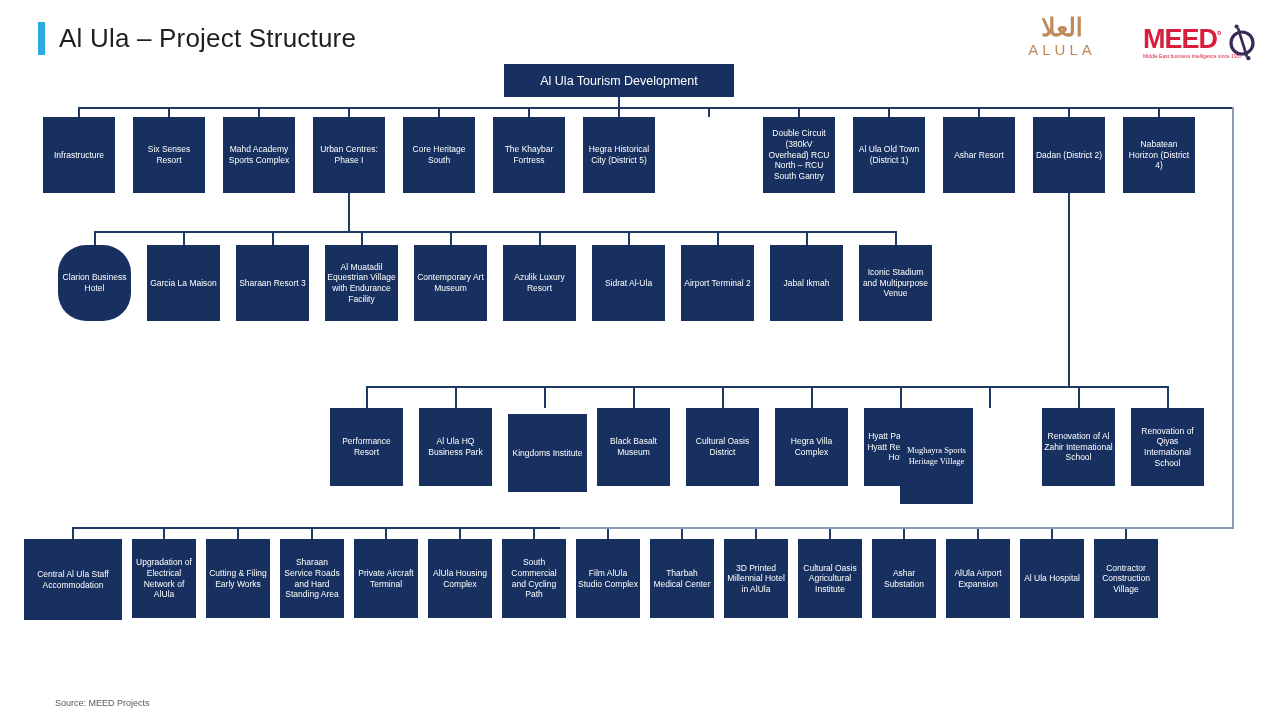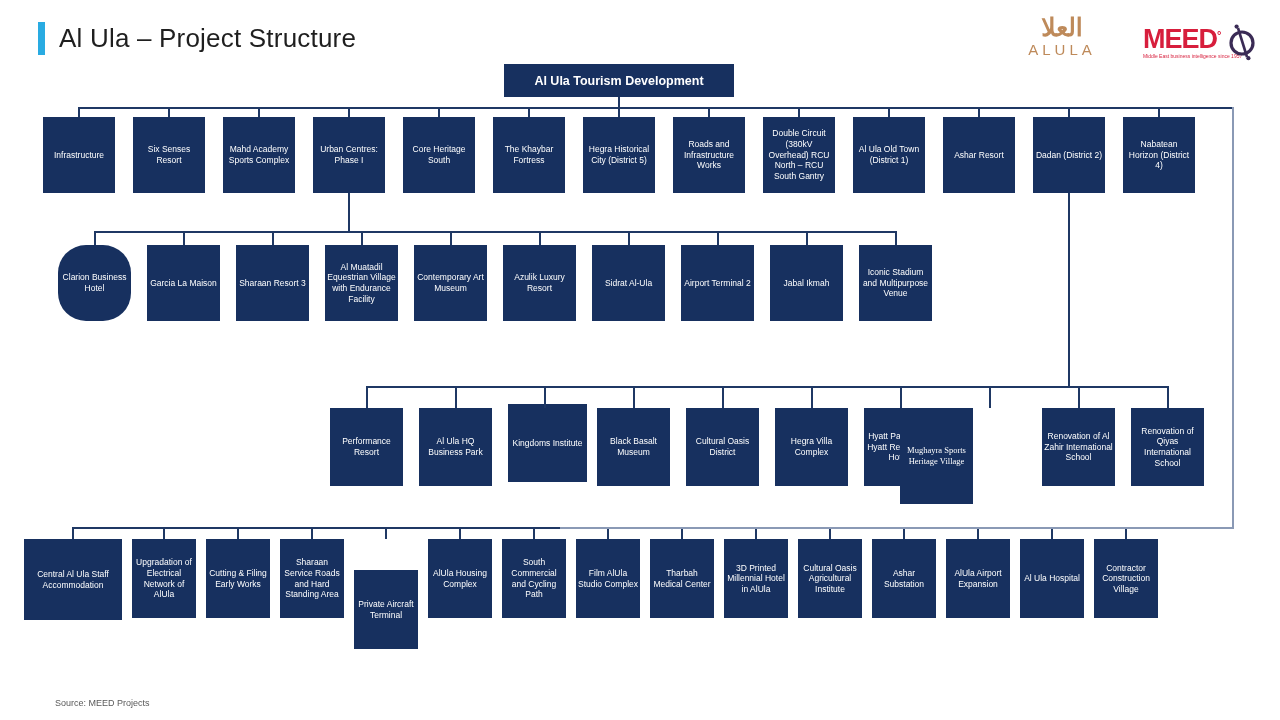--- a/index.html
+++ b/index.html
@@ -17,21 +17,21 @@
   .meed-word{font-size:27px;font-weight:bold;line-height:.9;letter-spacing:-1px;white-space:nowrap;}
   .meed-deg{font-size:11px;vertical-align:9px;letter-spacing:0;}
   .meed-tag{font-size:5px;margin-top:2px;white-space:nowrap;}
   .logo-compass{position:absolute;left:1224px;top:23px;}
   .chart{position:absolute;left:0;top:0;width:1280px;height:720px;}
   .node{position:absolute;background:var(--node-fill);color:var(--node-text);
         display:flex;align-items:center;justify-content:center;text-align:center;
         font-size:8.5px;line-height:1.25;padding:2px;box-sizing:border-box;}
   .root-node{position:absolute;left:504px;top:64px;width:230px;height:33px;
         background:var(--node-fill);color:var(--node-text);display:flex;align-items:center;
-        justify-content:center;font-weight:bold;font-size:12.5px;}
+        justify-content:center;font-weight:normal;font-size:12.5px;}
   .hline{position:absolute;height:2px;background:var(--connector);}
   .vline{position:absolute;width:2px;background:var(--connector);}
   .light{background:var(--connector-light);}
   .source{position:absolute;left:55px;top:698px;font-size:9px;color:#595959;}
 </style>
 </head>
 <body style="--node-fill: #17305F; --node-text: #FFFFFF; --connector: #1F3864; --connector-light: #8A99B5; --accent: #29ABE2; --alula-gold: #BE8A5A; --meed-red: #D71E3C;">
 
 <div>
   <div class="title-row">
@@ -67,21 +67,20 @@
       <div class="node" style="left: 223px; top: 117px; width: 72px; height: 76px;">Mahd Academy Sports Complex</div>
       <div class="vline" style="left: 258px; top: 107px; height: 10px;"></div>
       <div class="node" style="left: 313px; top: 117px; width: 72px; height: 76px;">Urban Centres: Phase I</div>
       <div class="vline" style="left: 348px; top: 107px; height: 10px;"></div>
       <div class="node" style="left: 403px; top: 117px; width: 72px; height: 76px;">Core Heritage South</div>
       <div class="vline" style="left: 438px; top: 107px; height: 10px;"></div>
       <div class="node" style="left: 493px; top: 117px; width: 72px; height: 76px;">The Khaybar Fortress</div>
       <div class="vline" style="left: 528px; top: 107px; height: 10px;"></div>
       <div class="node" style="left: 583px; top: 117px; width: 72px; height: 76px;">Hegra Historical City (District 5)</div>
       <div class="vline" style="left: 618px; top: 107px; height: 10px;"></div>
-      <div class="node" style="left: 673px; top: 117px; width: 72px; height: 76px;">Roads and Infrastructure Works</div>
       <div class="vline" style="left: 708px; top: 107px; height: 10px;"></div>
       <div class="node" style="left: 763px; top: 117px; width: 72px; height: 76px;">Double Circuit (380kV Overhead) RCU North – RCU South Gantry</div>
       <div class="vline" style="left: 798px; top: 107px; height: 10px;"></div>
       <div class="node" style="left: 853px; top: 117px; width: 72px; height: 76px;">Al Ula Old Town (District 1)</div>
       <div class="vline" style="left: 888px; top: 107px; height: 10px;"></div>
       <div class="node" style="left: 943px; top: 117px; width: 72px; height: 76px;">Ashar Resort</div>
       <div class="vline" style="left: 978px; top: 107px; height: 10px;"></div>
       <div class="node" style="left: 1033px; top: 117px; width: 72px; height: 76px;">Dadan (District 2)</div>
       <div class="vline" style="left: 1068px; top: 107px; height: 10px;"></div>
       <div class="node" style="left: 1123px; top: 117px; width: 72px; height: 76px;">Nabatean Horizon (District 4)</div>
@@ -105,21 +104,21 @@
       <div class="vline" style="left: 717px; top: 231px; height: 14px;"></div>
       <div class="node" style="left: 770px; top: 245px; width: 73px; height: 76px;">Jabal Ikmah</div>
       <div class="vline" style="left: 806px; top: 231px; height: 14px;"></div>
       <div class="node" style="left: 859px; top: 245px; width: 73px; height: 76px;">Iconic Stadium and Multipurpose Venue</div>
       <div class="vline" style="left: 895px; top: 231px; height: 14px;"></div>
       <div class="hline" style="left: 94px; top: 231px; width: 803px;"></div>
       <div class="node" style="left: 330px; top: 408px; width: 73px; height: 78px;">Performance Resort</div>
       <div class="vline" style="left: 366px; top: 386px; height: 22px;"></div>
       <div class="node" style="left: 419px; top: 408px; width: 73px; height: 78px;">Al Ula HQ Business Park</div>
       <div class="vline" style="left: 455px; top: 386px; height: 22px;"></div>
-      <div class="node" style="left: 508px; top: 404px; width: 79px; height: 78px;">Kingdoms Institute</div>
+      <div class="node" style="left: 508px; top: 414px; width: 79px; height: 78px;">Kingdoms Institute</div>
       <div class="vline" style="left: 544px; top: 386px; height: 22px;"></div>
       <div class="node" style="left: 597px; top: 408px; width: 73px; height: 78px;">Black Basalt Museum</div>
       <div class="vline" style="left: 633px; top: 386px; height: 22px;"></div>
       <div class="node" style="left: 686px; top: 408px; width: 73px; height: 78px;">Cultural Oasis District</div>
       <div class="vline" style="left: 722px; top: 386px; height: 22px;"></div>
       <div class="node" style="left: 775px; top: 408px; width: 73px; height: 78px;">Hegra Villa Complex</div>
       <div class="vline" style="left: 811px; top: 386px; height: 22px;"></div>
       <div class="node" style="left: 864px; top: 408px; width: 73px; height: 78px;">Hyatt Palace and Hyatt Residences Hotels</div>
       <div class="vline" style="left: 900px; top: 386px; height: 22px;"></div>
       <div class="node" style="left: 900px; top: 408px; width: 73px; height: 96px; font-family: Liberation Serif, serif;">Mughayra Sports Heritage Village</div>
@@ -130,21 +129,21 @@
       <div class="vline" style="left: 1167px; top: 386px; height: 22px;"></div>
       <div class="hline" style="left: 366px; top: 386px; width: 803px;"></div>
       <div class="node" style="left: 24px; top: 539px; width: 98px; height: 81px;">Central Al Ula Staff Accommodation</div>
       <div class="vline" style="left: 72px; top: 527px; height: 12px;"></div>
       <div class="node" style="left: 132px; top: 539px; width: 64px; height: 79px;">Upgradation of Electrical Network of AlUla</div>
       <div class="vline" style="left: 163px; top: 527px; height: 12px;"></div>
       <div class="node" style="left: 206px; top: 539px; width: 64px; height: 79px;">Cutting &amp; Filing Early Works</div>
       <div class="vline" style="left: 237px; top: 527px; height: 12px;"></div>
       <div class="node" style="left: 280px; top: 539px; width: 64px; height: 79px;">Sharaan Service Roads and Hard Standing Area</div>
       <div class="vline" style="left: 311px; top: 527px; height: 12px;"></div>
-      <div class="node" style="left: 354px; top: 570px; width: 64px; height: 79px;">Private Aircraft Terminal</div>
+      <div class="node" style="left: 354px; top: 539px; width: 64px; height: 79px;">Private Aircraft Terminal</div>
       <div class="vline" style="left: 385px; top: 527px; height: 12px;"></div>
       <div class="node" style="left: 428px; top: 539px; width: 64px; height: 79px;">AlUla Housing Complex</div>
       <div class="vline" style="left: 459px; top: 527px; height: 12px;"></div>
       <div class="node" style="left: 502px; top: 539px; width: 64px; height: 79px;">South Commercial and Cycling Path</div>
       <div class="vline" style="left: 533px; top: 527px; height: 12px;"></div>
       <div class="node" style="left: 576px; top: 539px; width: 64px; height: 79px;">Film AlUla Studio Complex</div>
       <div class="vline" style="left: 607px; top: 527px; height: 12px;"></div>
       <div class="node" style="left: 650px; top: 539px; width: 64px; height: 79px;">Tharbah Medical Center</div>
       <div class="vline" style="left: 681px; top: 527px; height: 12px;"></div>
       <div class="node" style="left: 724px; top: 539px; width: 64px; height: 79px;">3D Printed Millennial Hotel in AlUla</div>

